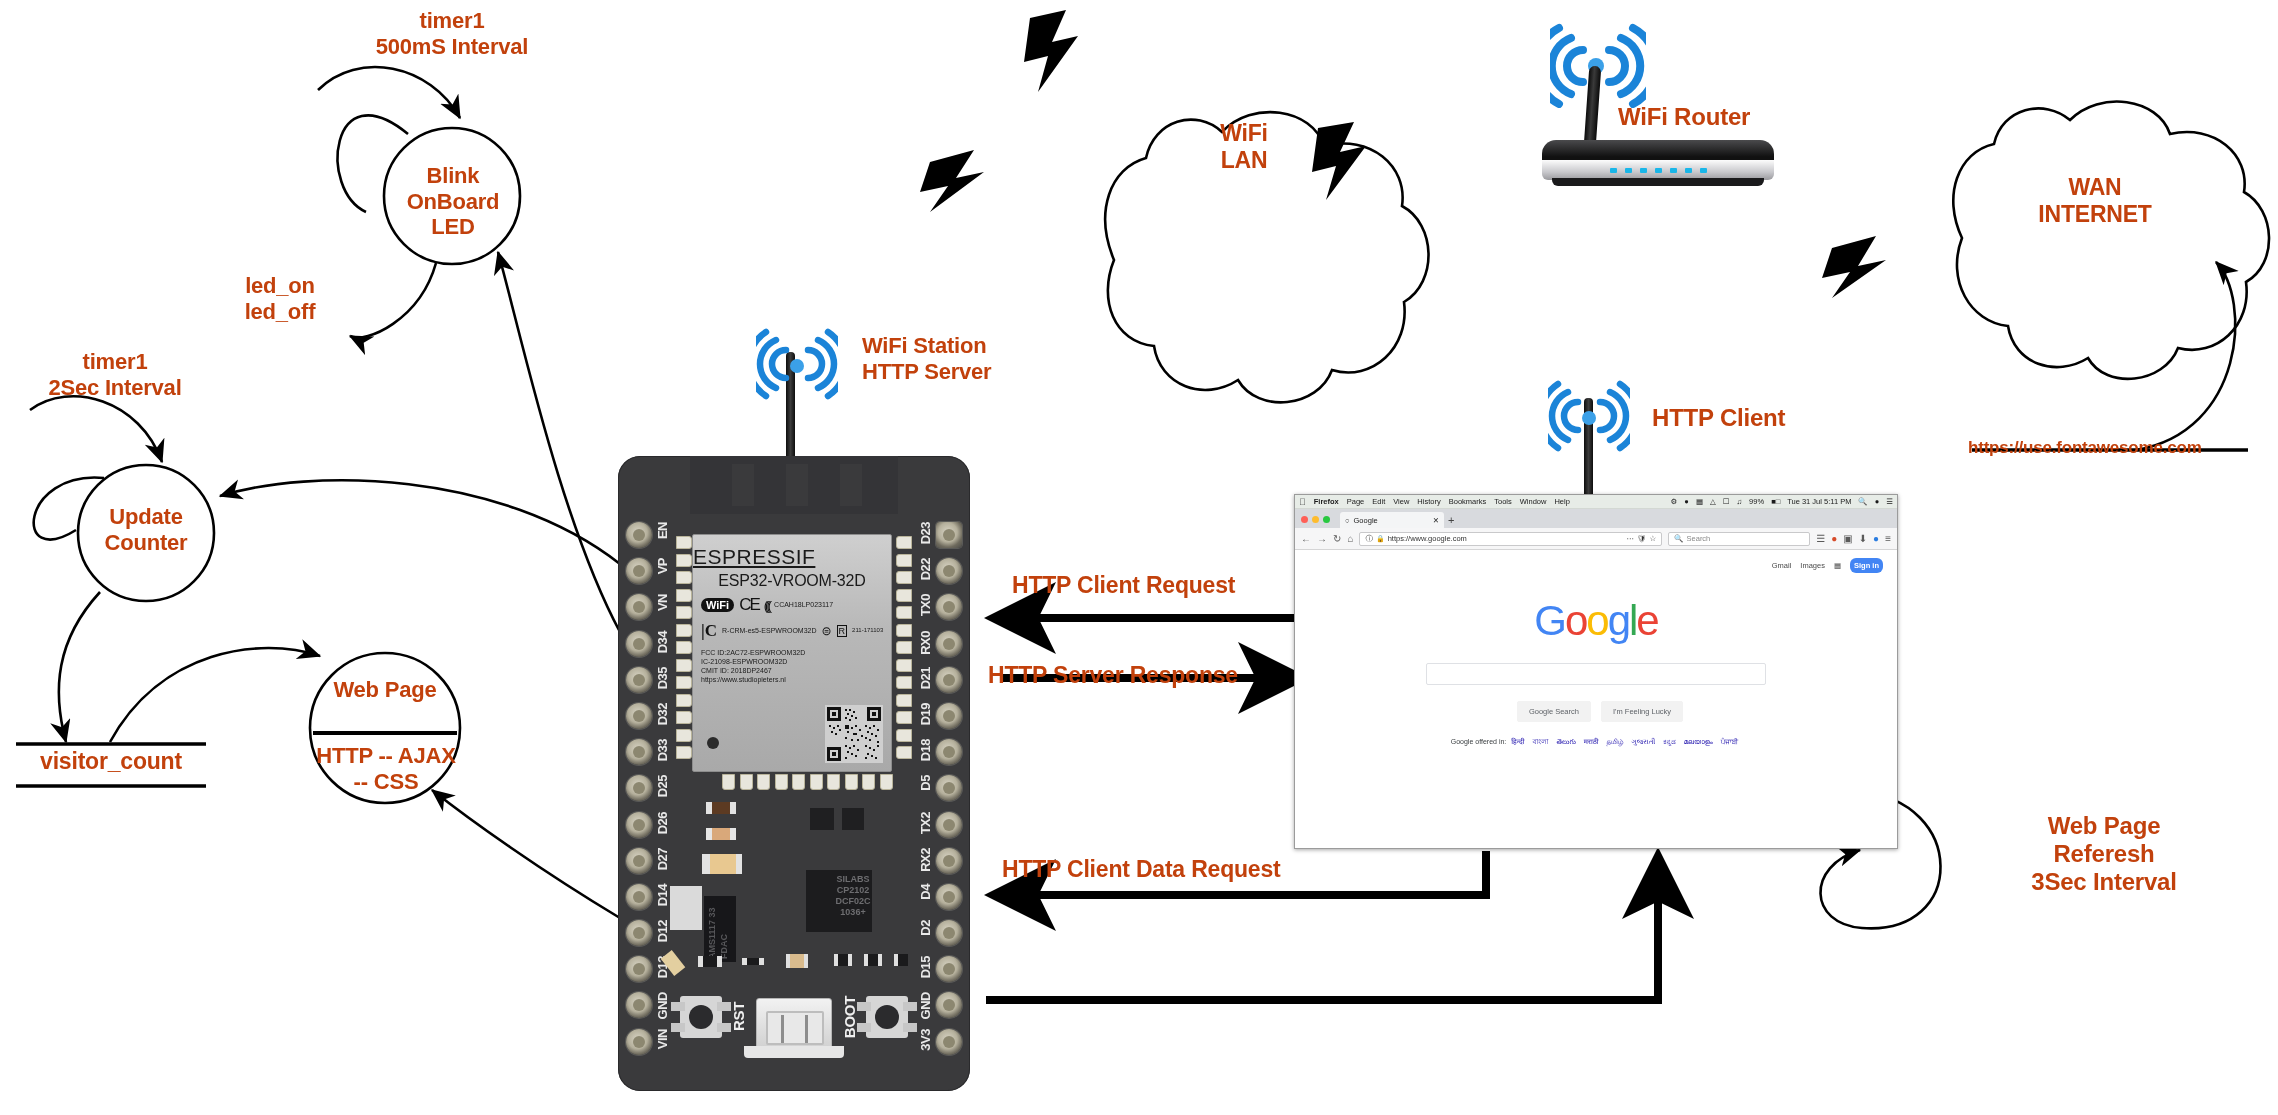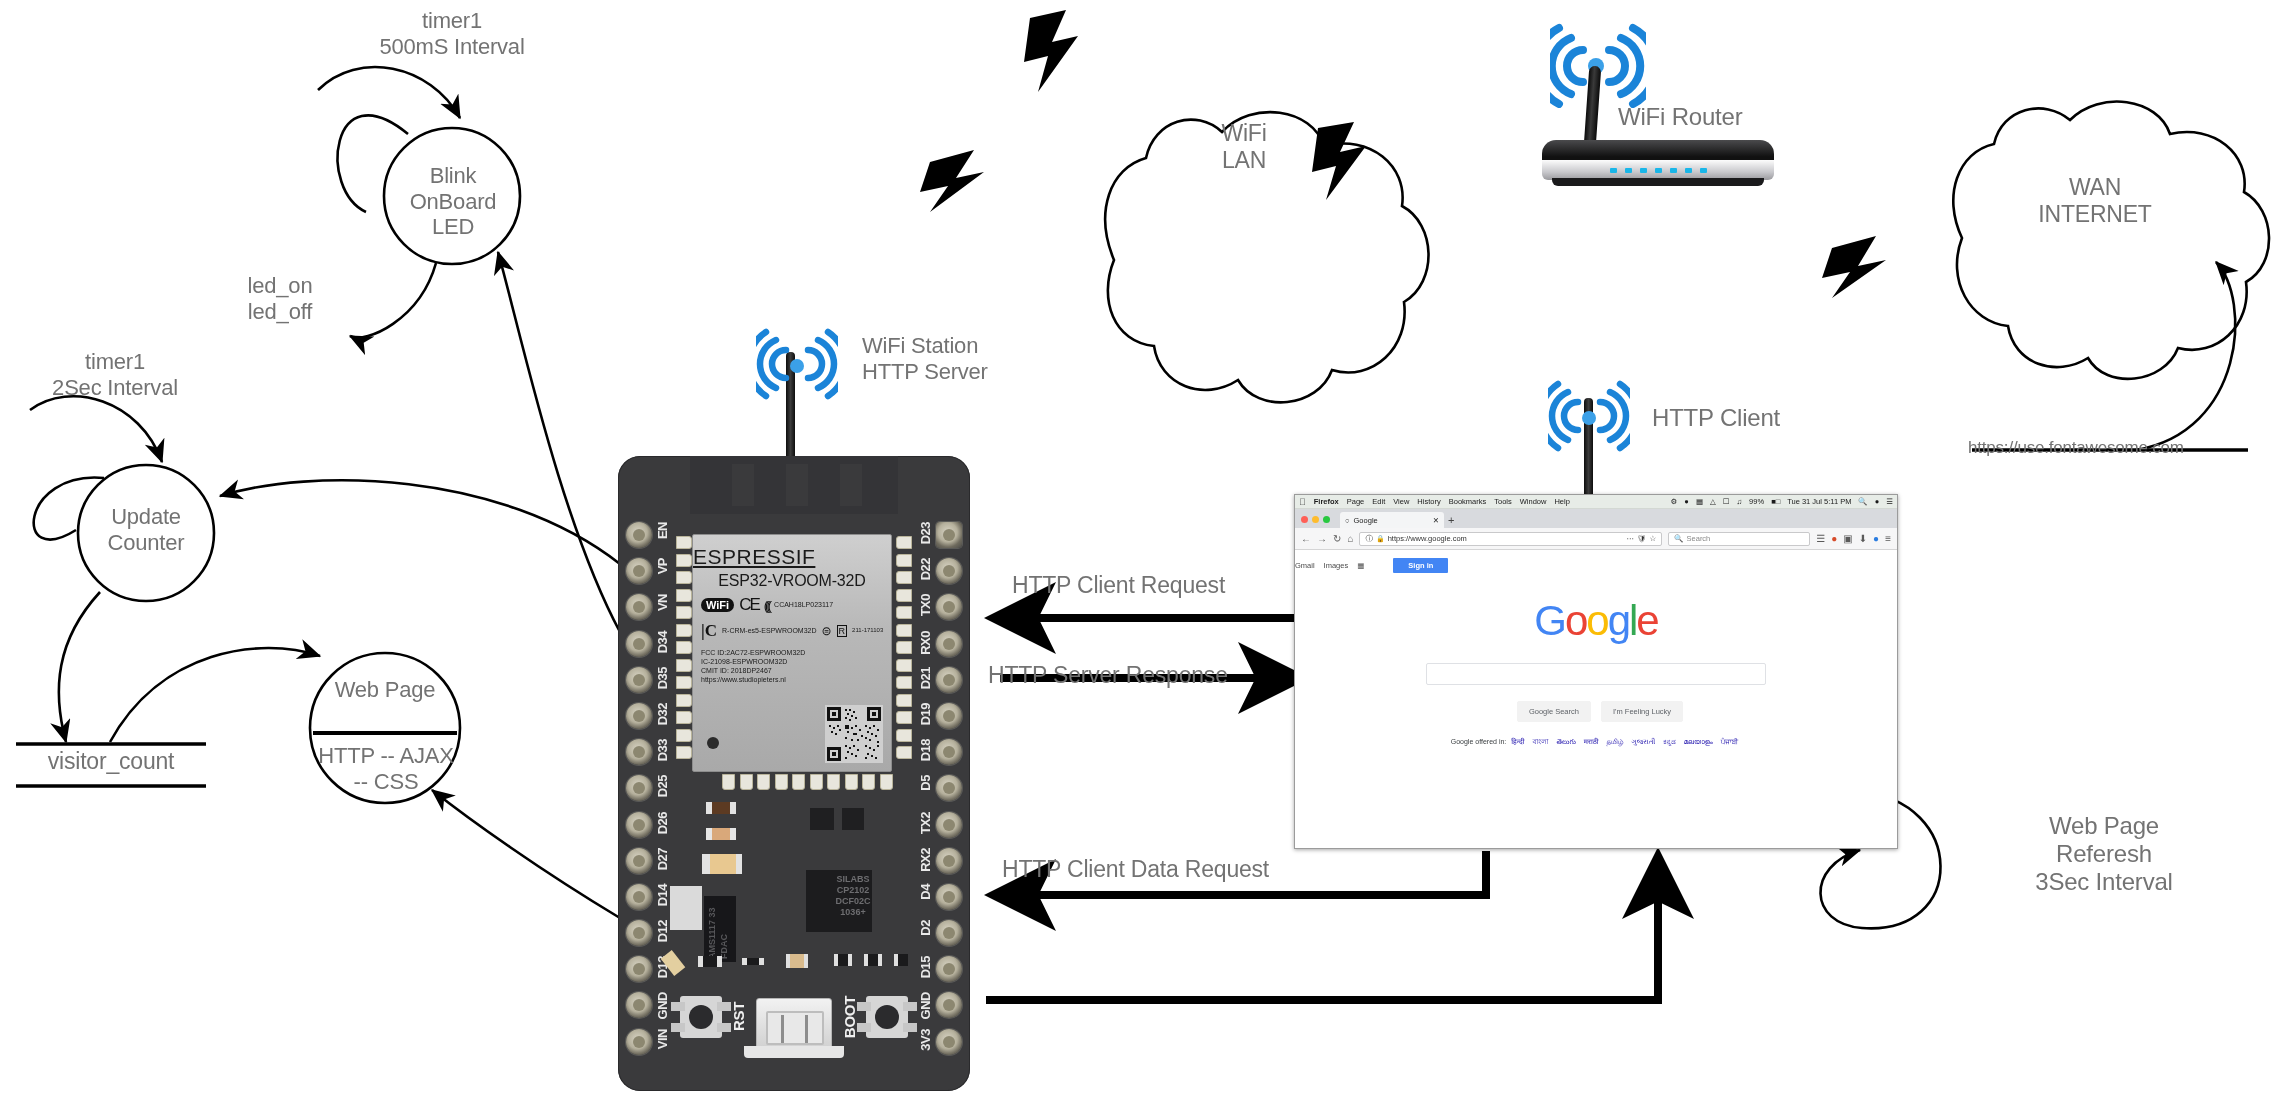--- a/index.html
+++ b/index.html
@@ -10,22 +10,22 @@
   }
   #canvas {
     position: relative;
     width: 2278px;
     height: 1115px;
     background: #ffffff;
     overflow: hidden;
   }
   .abs { position: absolute; }
   .lbl {
-    font-weight: normal;
-    color: #737373;
+    font-weight: bold;
+    color: #c2410c;
     text-align: center;
     line-height: 1.16;
     white-space: pre-line;
     letter-spacing: -0.2px;
   }
   svg.overlay {
     position: absolute;
     left: 0; top: 0;
     width: 2278px; height: 1115px;
     pointer-events: none;
@@ -205,26 +205,26 @@
     padding:0 5px; font-size:7.5px; color:#333;
   }
   .searchbar {
     flex: 0.85; height:14px; background:#fff; border:1px solid #c9c9cb;
     border-radius:2px; display:flex; align-items:center; gap:3px;
     padding:0 5px; font-size:7.5px; color:#8a8a8a;
   }
   .lock { color:#1a8f3c; font-size:7px;}
   .gpage { position:relative; height:100%; background:#fff; }
   .gtop {
-    display:flex; justify-content:flex-start; align-items:center;
+    display:flex; justify-content:flex-end; align-items:center;
     gap:9px; padding:8px 14px 0 0; font-size:7.5px; color:#4b4b4b;
   }
   .gsignin {
     background:#4285f4; color:#fff; font-size:7.5px; font-weight:bold;
-    padding:3px 15px; border-radius:1px;margin-left:20px;
+    padding:3px 4px; border-radius:6px;
   }
   .glogo {
     text-align:center; margin-top:24px;
     font-size:42px; font-family:"Liberation Serif", serif; letter-spacing:-2px;
   }
   .glogo span { font-family:"Liberation Sans", sans-serif; font-weight:400;}
   .gsearchbox {
     width:340px; height:22px; margin:18px auto 0 auto;
     border:1px solid #dfe1e5; border-radius:2px; background:#fff;
   }

